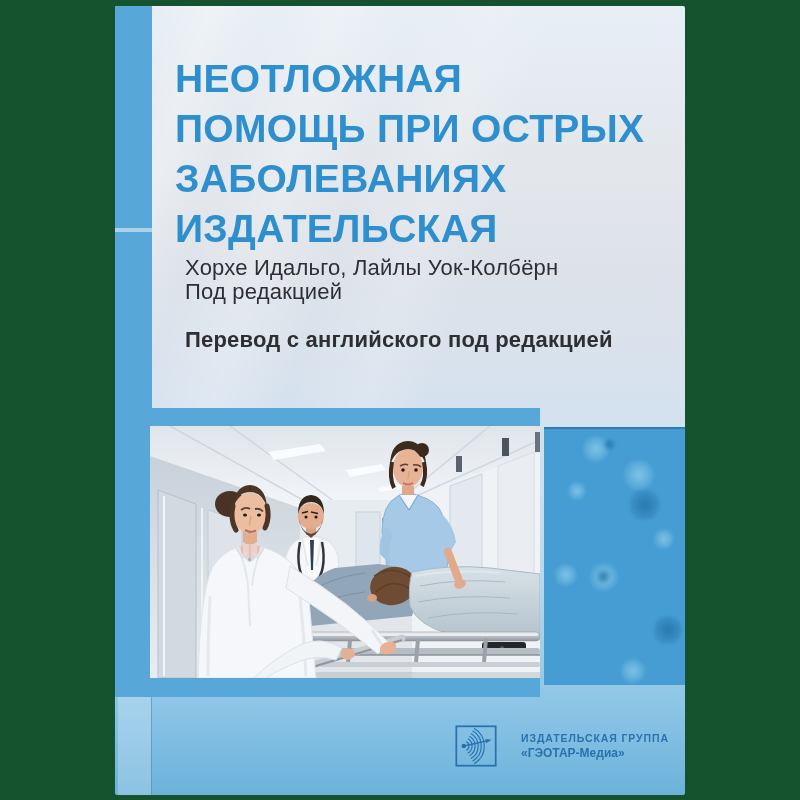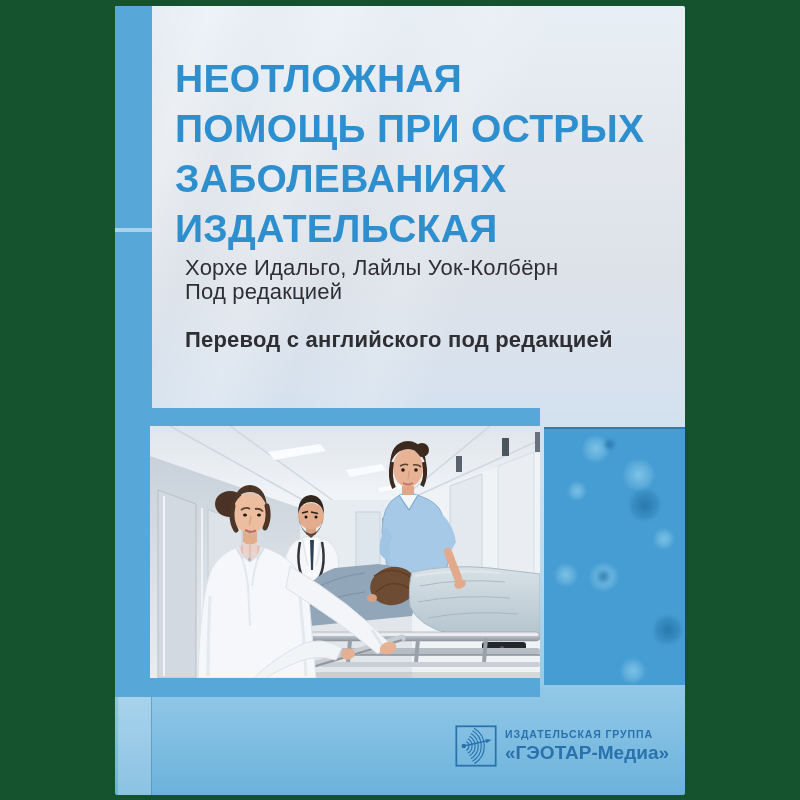--- a/index.html
+++ b/index.html
@@ -26,23 +26,23 @@
   .frame-band{position:absolute;left:0;top:402px;width:425px;height:289px;background:#57a8d8;}
   .virus-panel{position:absolute;left:429px;top:421px;width:141px;height:256px;
                background:#459dd3;border-top:2px solid #2d7cb1;overflow:hidden;}
   .blob{position:absolute;border-radius:48% 52% 55% 45%;filter:blur(1.5px);}
   .blob.light{background:radial-gradient(circle,rgba(130,198,232,.95) 0%,rgba(108,180,222,.35) 68%,rgba(108,180,222,0) 100%);}
   .blob.dark{background:radial-gradient(circle,rgba(36,116,168,.9) 0%,rgba(36,116,168,.25) 70%,rgba(36,116,168,0) 100%);}
   .photo{position:absolute;left:35px;top:420px;width:390px;height:252px;overflow:hidden;
          background:#eef1f5;}
   .photo svg{display:block;}
   .publisher{position:absolute;left:340px;top:719px;display:flex;align-items:center;}
-  .pubtext{margin-left:8px;color:#2a72ae;}
+  .pubtext{margin-left:24px;color:#2a72ae;}
   .pubtext .l1{font-size:10.5px;font-weight:bold;letter-spacing:.9px;white-space:nowrap;}
-  .pubtext .l2{font-size:19px;font-weight:bold;margin-top:2px;white-space:nowrap;}
+  .pubtext .l2{font-size:12px;font-weight:bold;margin-top:2px;white-space:nowrap;}
 </style>
 </head>
 <body>
 
 <div class="page">
   <div class="cover">
     <div class="sheen"></div>
 
     <div class="stripe"></div>
     <div class="stripe-break"></div>

